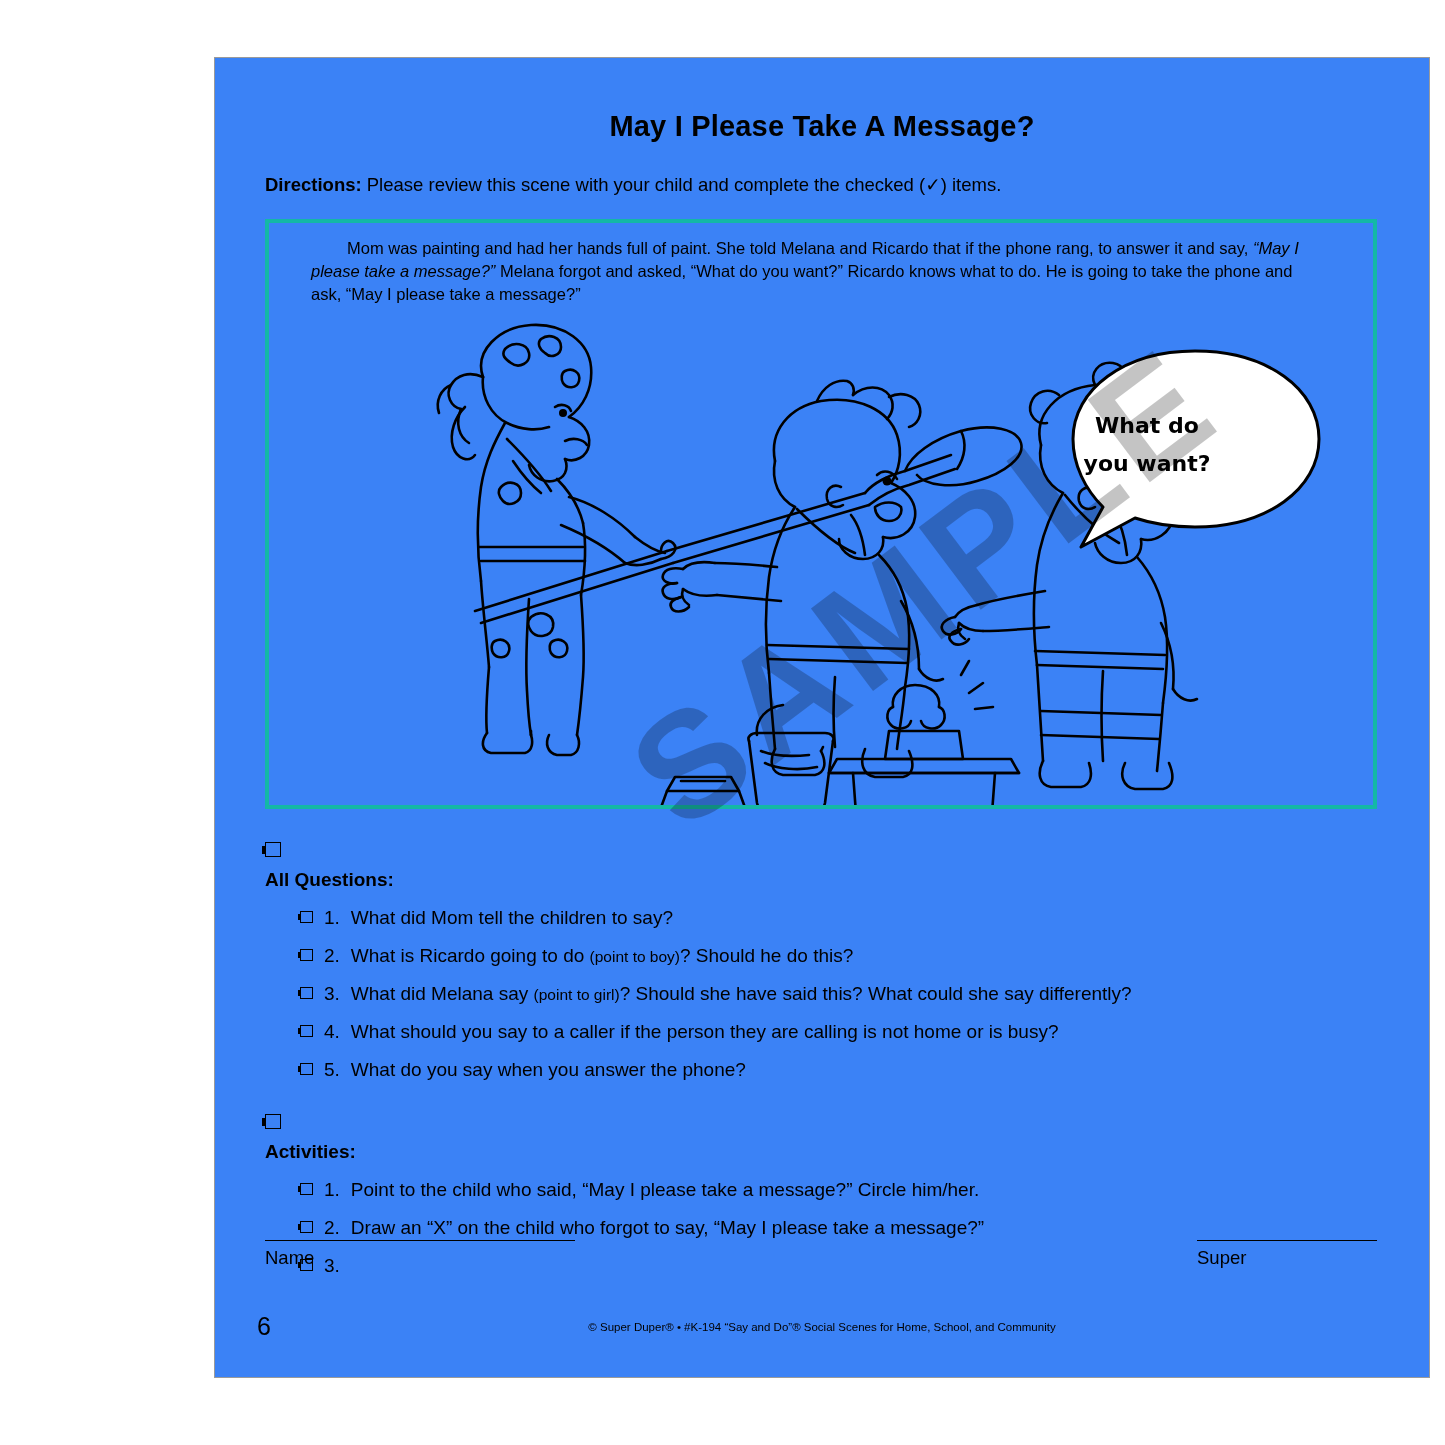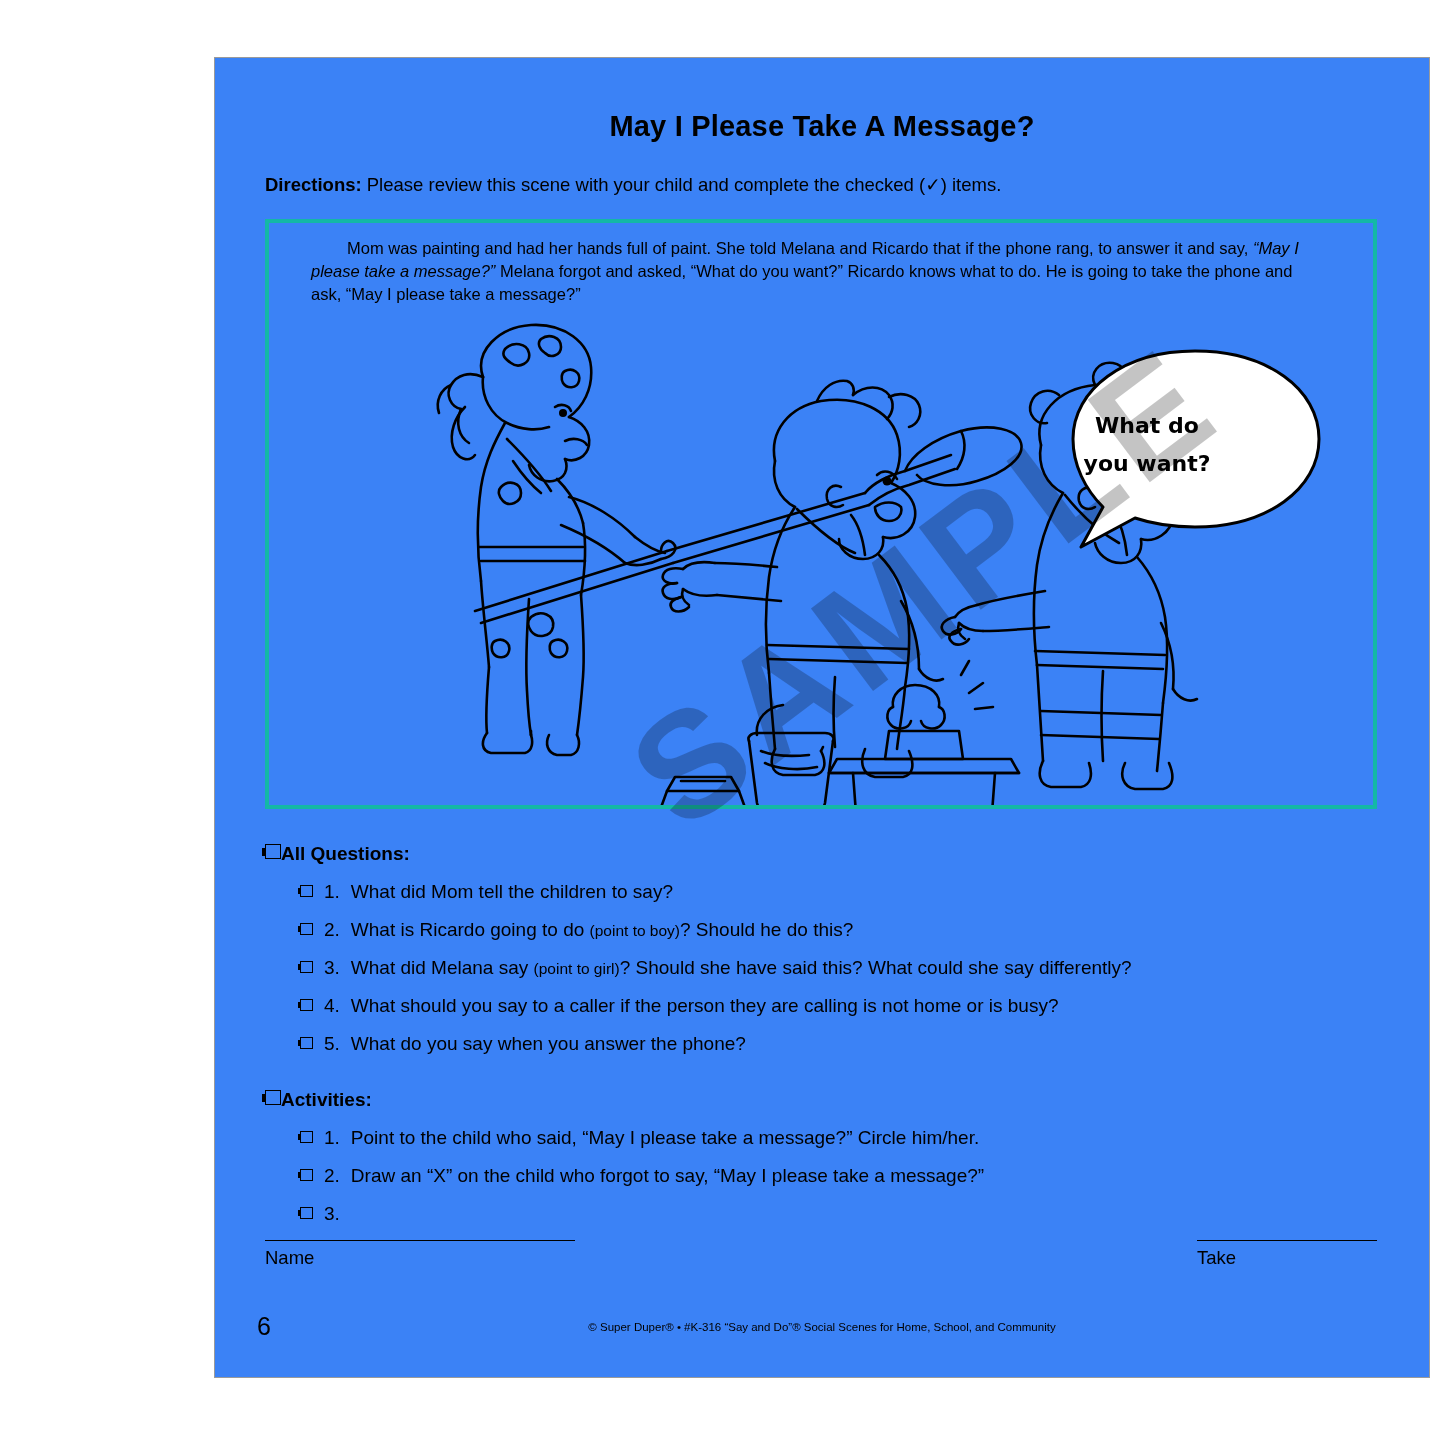--- a/index.html
+++ b/index.html
@@ -80,20 +80,22 @@
     letter-spacing: 10px;
     white-space: nowrap;
   }
   .section {
     margin-left: 50px;
     margin-top: 34px;
     font-size: 19px;
     font-weight: bold;
     display: flex;
     align-items: baseline;
+    gap: 11px;
+    flex-direction: column;
   }
   .qlist { margin: 0; padding: 0; list-style: none; }
   .qitem {
     display: flex;
     align-items: baseline;
     gap: 11px;
     margin: 0 0 0 85px;
     padding-top: 16px;
     font-size: 19px;
   }
@@ -426,24 +428,24 @@
     </li>
   </ul>
 
   <div class="signature-row">
     <div class="sig name">
       <div class="line"></div>
       <div>Name</div>
     </div>
     <div class="sig date">
       <div class="line"></div>
-      <div>Take</div>
+      <div>Super</div>
     </div>
   </div>
 
   <div class="page-num">6</div>
-  <div class="copyright">© Super Duper® • #K-316 “Say and Do”® Social Scenes for Home, School, and Community</div>
+  <div class="copyright">© Super Duper® • #K-194 “Say and Do”® Social Scenes for Home, School, and Community</div>
 
   <div class="watermark">
     <span>SAMPLE</span>
   </div>
 
 </div>
 
 </body></html>

